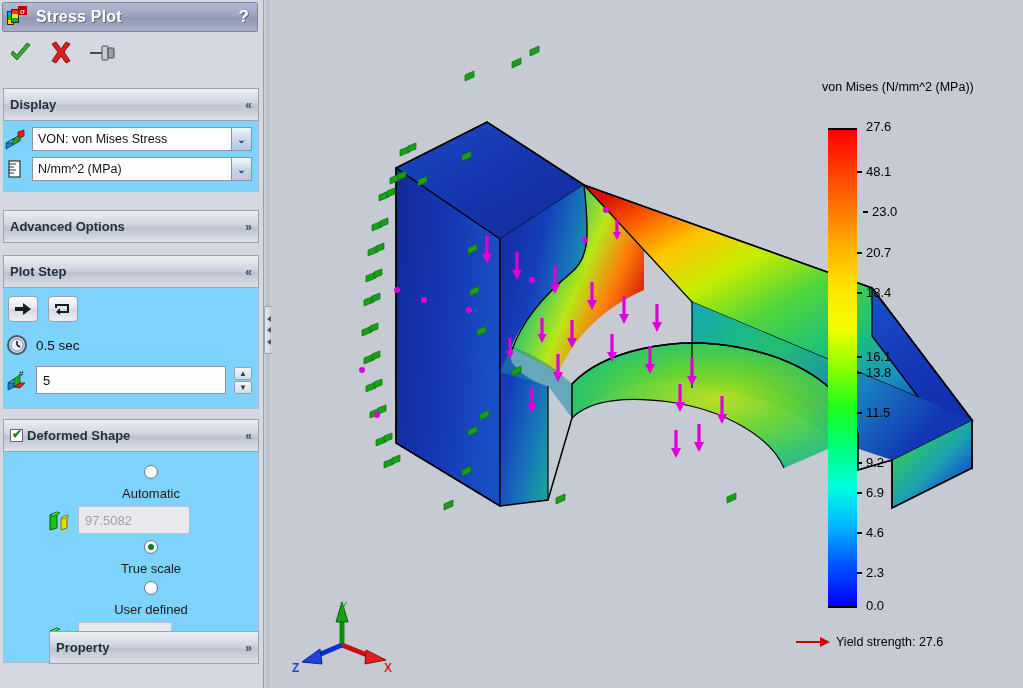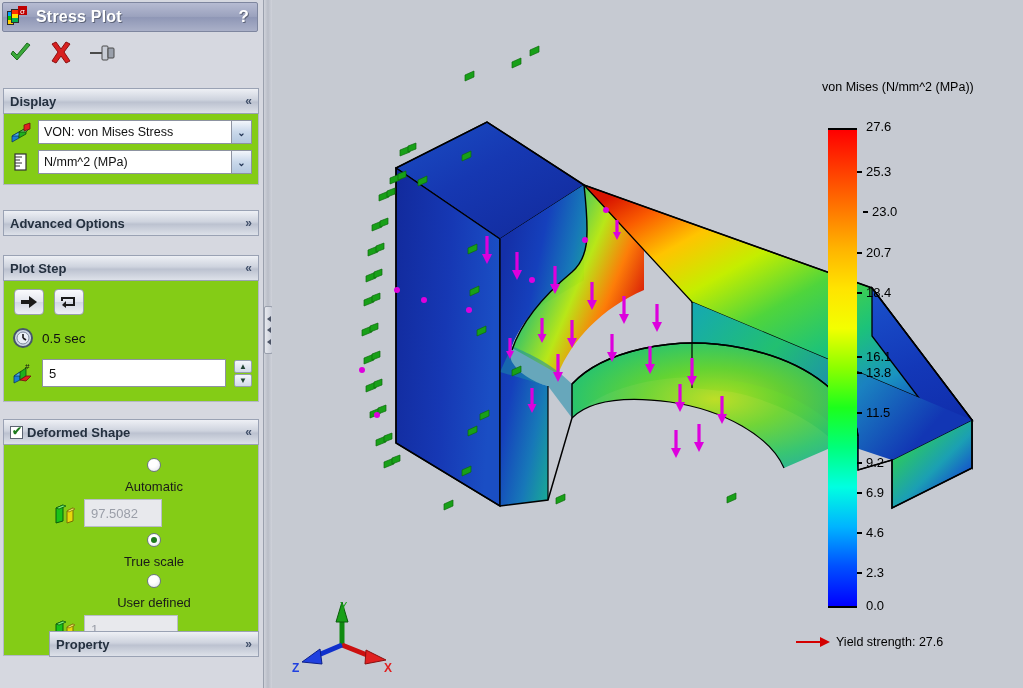--- a/index.html
+++ b/index.html
@@ -42,32 +42,32 @@
 
   #pm-toolbar {
     position: absolute; left: 0; top: 36px; width: 264px; height: 34px;
     display: flex; align-items: center; gap: 14px; padding-left: 8px;
   }
   .tbtn { width: 26px; height: 24px; position: relative; cursor: pointer; }
 
   
   .sect { position: absolute; left: 3px; width: 256px; }
   .sect-head {
-    height: 26px;
+    height: 33px;
     background: linear-gradient(180deg,#eef0f5 0%,#ced3de 45%,#bcc2d0 55%,#dde1e9 100%);
     border: 1px solid #9aa2b4;
     display: flex; align-items: center;
     padding: 0 6px;
     font-size: 13px; font-weight: bold; color: #24303f;
   }
   .sect-head .chev { margin-left: auto; font-size: 12px; color: #41506a; font-weight: bold; }
   .sect-body {
     border: 1px solid #b3b8c6; border-top: none;
-    background: #84cc16;
-    padding: 6px 6px 8px 6px;
+    background: #7dd3fc;
+    padding: 6px 6px 8px 0;
   }
 
   .row { display: flex; align-items: center; gap: 6px; margin-bottom: 6px; }
   .combo {
     flex: 1 1 auto; height: 24px; background: #ffffff;
     border: 1px solid #8d93a1; display: flex; align-items: center;
     font-size: 12.5px; color: #111; padding-left: 5px; cursor: pointer;
   }
   .combo .cval { flex: 1 1 auto; white-space: nowrap; overflow: hidden; }
   .combo .cbtn {
@@ -339,21 +339,21 @@
 
       <div class="row" style="margin-left:44px;gap:8px;">
         <span class="ico">
           <svg width="26" height="22" viewBox="0 0 26 22">
             <polygon points="2,6 9,3 9,19 2,21" fill="#19c219" stroke="#0b5c0b" stroke-width="1"></polygon>
             <polygon points="2,6 9,3 12,4 5,7" fill="#7cf07c" stroke="#0b5c0b" stroke-width="0.8"></polygon>
             <polygon points="13,9 19,6 19,19 13,21" fill="#e8d80c" stroke="#7a6f04" stroke-width="1"></polygon>
             <polygon points="13,9 19,6 21,7 15,10" fill="#faf27a" stroke="#7a6f04" stroke-width="0.8"></polygon>
           </svg>
         </span>
-        <div class="txtfield disabled" style="width:78px;">
+        <div class="txtfield disabled" style="width:112px;">
           <span>97.5082</span>
         </div>
       </div>
 
       <div class="radio-row">
         <span class="radio on"></span>
         <span>True scale</span>
       </div>
 
       <div class="radio-row">
@@ -751,21 +751,21 @@
     <div class="ltitle">von Mises (N/mm^2 (MPa))</div>
   </div>
   <div id="legend-bar"></div>
 
   <div class="tick edge" style="top:119px;">
     <span class="dash"></span>
     <span>27.6</span>
   </div>
   <div class="tick" style="top:164px;">
     <span class="dash"></span>
-    <span>25.3</span>
+    <span>48.1</span>
   </div>
   <div class="tick" style="top:204px;padding-left:6px;">
     <span class="dash"></span>
     <span>23.0</span>
   </div>
   <div class="tick" style="top:245px;">
     <span class="dash"></span>
     <span>20.7</span>
   </div>
   <div class="tick" style="top:285px;">

